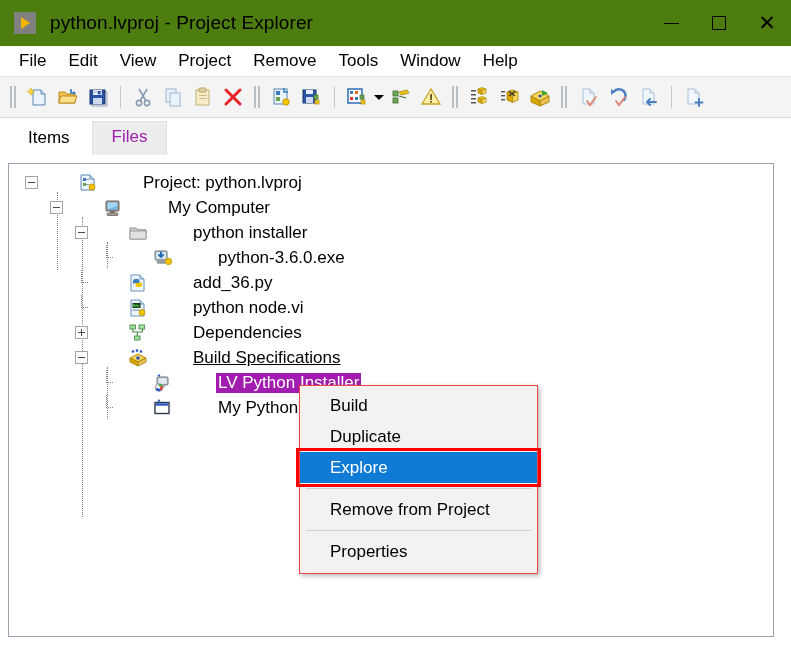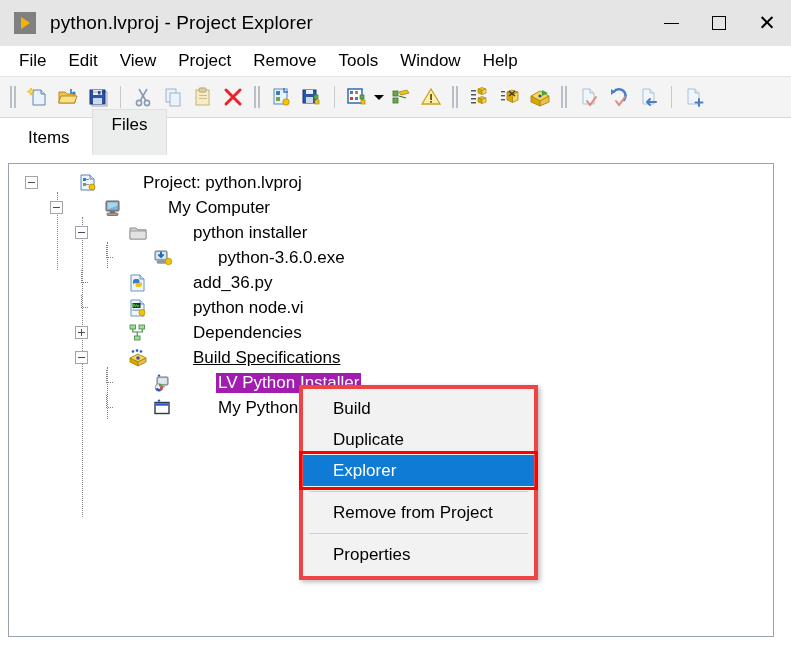--- a/index.html
+++ b/index.html
@@ -12,21 +12,21 @@
     background: #ffffff;
     font-family: "Liberation Sans", sans-serif;
     overflow: hidden;
     position: relative;
     -webkit-font-smoothing: antialiased;
   }
 
   
   .titlebar {
     height: 46px;
-    background: #e5e5e5;
+    background: #4d7c0f;
     display: flex;
     align-items: center;
     position: relative;
     text-align: center;
   }
   .app-icon {
     width: 22px;
     height: 22px;
     margin-left: 14px;
     background: #808080;
@@ -175,22 +175,22 @@
     padding: 6px 20px 7px 20px;
     background: #ffffff;
     margin-right: 2px;
     position: relative;
     top: 1px;
   }
   .tab.inactive {
     background: #eceded;
     border: 1px solid #dfdfdf;
     border-bottom: none;
-    color: #000000;
-    padding: 5px 19px 20px 19px;
+    color: #a21caf;
+    padding: 5px 19px 8px 19px;
   }
 
   
   .treepanel {
     position: absolute;
     left: 8px;
     top: 163px;
     width: 766px;
     height: 474px;
     background: #ffffff;
@@ -286,21 +286,21 @@
     color: #ffffff;
   }
 
   
   .ctxmenu {
     position: absolute;
     left: 299px;
     top: 385px;
     width: 239px;
     background: #f2f2f2;
-    border: 4px solid #ef4444;
+    border: 1px solid #ef4444;
     box-shadow: 2px 2px 5px rgba(0,0,0,0.28);
     padding: 4px 0 6px 0;
     box-sizing: border-box;
     z-index: 50;
   }
   .ctxitem {
     height: 31px;
     line-height: 31px;
     padding-left: 30px;
     font-size: 17px;
@@ -700,20 +700,20 @@
       <div class="tlabel">My Python Application</div>
     </div>
 
   </div>
 </div>
 
 <div class="ctxmenu">
   <div class="ctxitem">Build</div>
   <div class="ctxitem">Duplicate</div>
   <div class="ctx-highlight-wrap">
-    <div class="ctxitem highlight">Explorer</div>
+    <div class="ctxitem highlight">Explore</div>
     <div class="annotation-box"></div>
   </div>
   <div class="ctxsep"></div>
   <div class="ctxitem">Remove from Project</div>
   <div class="ctxsep"></div>
   <div class="ctxitem">Properties</div>
 </div>
 
 </body></html>

